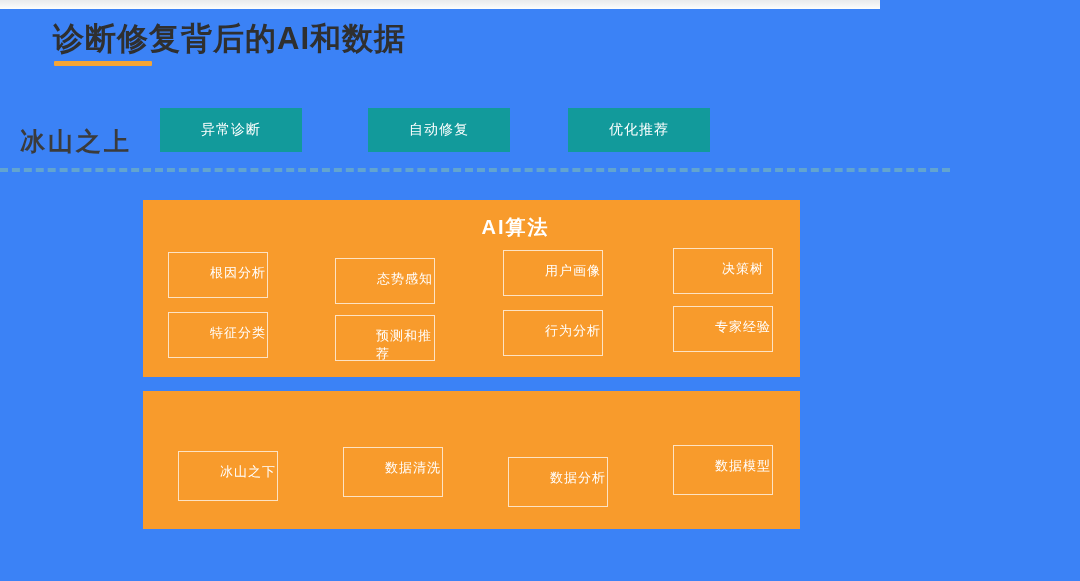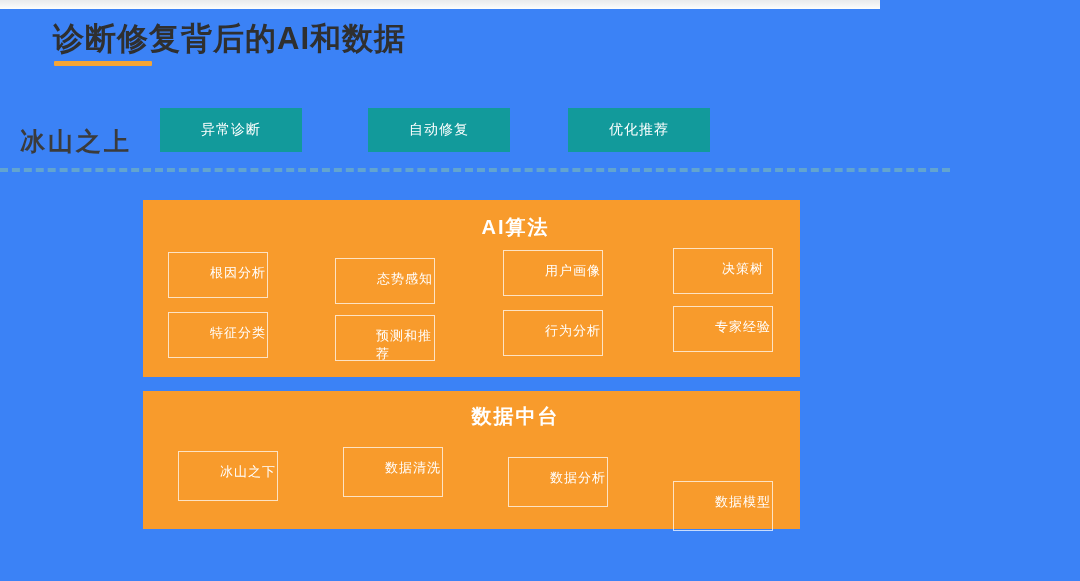--- a/index.html
+++ b/index.html
@@ -144,21 +144,21 @@
   .panel.ai .c4 { left: 25px;  top: 112px; }
   .panel.ai .c5 { left: 192px; top: 115px; }
   .panel.ai .c6 { left: 360px; top: 110px; }
   .panel.ai .c7 { left: 530px; top: 106px; }
 
   
   .panel.data .chip { width: 100px; height: 50px; }
   .panel.data .c0 { left: 35px;  top: 60px; }
   .panel.data .c1 { left: 200px; top: 56px; }
   .panel.data .c2 { left: 365px; top: 66px; }
-  .panel.data .c3 { left: 530px; top: 54px; margin-top: 36px; }
+  .panel.data .c3 { left: 530px; top: 54px; }
 </style>
 </head>
 <body>
 
 <div id="slide">
 
   <div class="top-band"></div>
 
   <div class="title">诊断修复背后的AI和数据</div>
   <div class="title-rule"></div>
@@ -179,20 +179,19 @@
     <div class="chip c1">态势感知</div>
     <div class="chip c2">用户画像</div>
     <div class="chip c3">决策树</div>
     <div class="chip c4">特征分类</div>
     <div class="chip c5">预测和推荐</div>
     <div class="chip c7">专家经验</div>
     <div class="chip c6">行为分析</div>
   </div>
 
   <div class="panel data">
-    <div class="panel-title">数据中台</div>
     <div class="chip c0">冰山之下</div>
     <div class="chip c1">数据清洗</div>
     <div class="chip c2">数据分析</div>
     <div class="chip c3">数据模型</div>
   </div>
 
 </div>
 
 </body></html>

